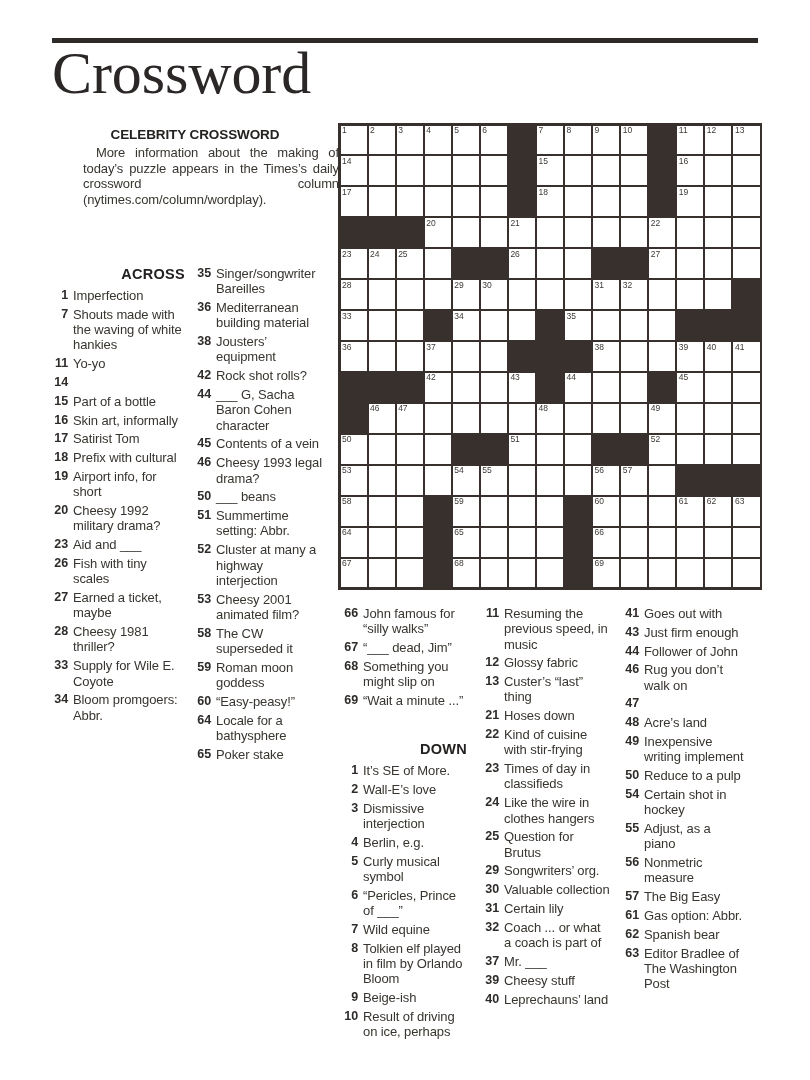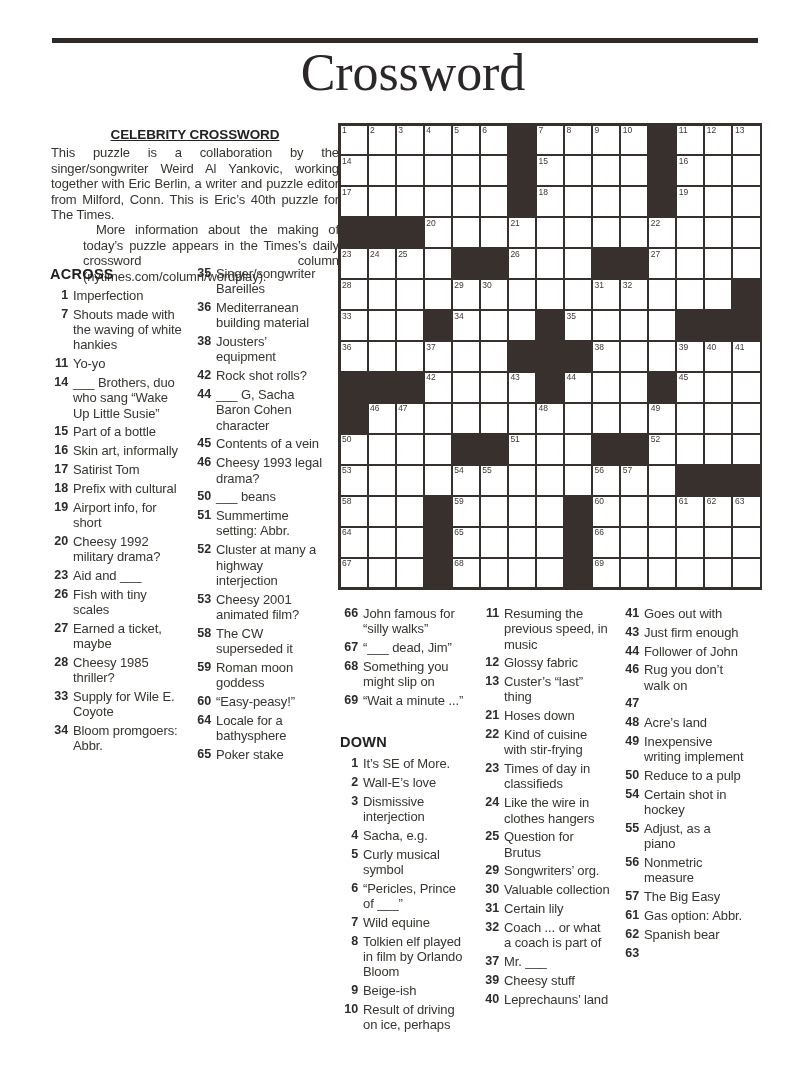--- a/index.html
+++ b/index.html
@@ -1,56 +1,55 @@
 <!DOCTYPE html>
 <html><head>
 <meta charset="utf-8">
 <style>
   html,body{margin:0;padding:0;background:#e9e9e9;}
   .page{position:relative;width:810px;height:1080px;background:#ffffff;overflow:hidden;
         font-family:"Liberation Sans",sans-serif;color:#37332f;letter-spacing:-0.1px;}
   .top-rule{position:absolute;left:52px;top:38px;width:706px;height:5px;background:#2e2a28;}
-  .title{position:absolute;left:60px;top:42px;width:706px;text-align:center;
-         font-family:"Liberation Serif",serif;font-size:52px;line-height:62px;color:#2b2726;}
+  .title{position:absolute;left:52px;top:42px;width:706px;text-align:left;
+         font-family:"Liberation Serif",serif;font-size:60px;line-height:62px;color:#2b2726;}
   .intro{position:absolute;left:51px;top:127px;width:288px;font-size:13px;line-height:15.4px;
          text-align:justify;color:#38342f;}
-  .intro .label{text-align:center;font-weight:bold;font-size:13.5px;margin-bottom:3px;color:#242220;text-decoration:underline;}
+  .intro .label{text-align:center;font-weight:bold;font-size:13.5px;margin-bottom:3px;color:#242220;}
   .intro p{margin:0;}
   .intro p.p2{text-indent:13px;margin-left:32px;}
   .grid{position:absolute;left:338px;top:123px;width:424px;height:467px;box-sizing:border-box;
         display:grid;grid-template-columns:repeat(15,1fr);grid-template-rows:repeat(15,1fr);
         background:#38302d;gap:2px;padding:2.5px;}
   .cell{background:#ffffff;position:relative;}
   .cell.black{background:#38302d;}
   .cell .num{position:absolute;top:0.5px;left:1.5px;font-size:8.5px;line-height:9px;
              color:#3c3834;letter-spacing:0;}
   .clue-col{position:absolute;font-size:13px;line-height:15.3px;color:#38342f;}
   #col1{left:50px;top:265px;width:135px;}
   #col2{left:193px;top:266px;width:129px;}
   #col3{left:340px;top:606px;width:127px;}
   #col4{left:481px;top:606px;width:129px;}
   #col5{left:621px;top:606px;width:124px;}
-  .clue-header{font-weight:bold;text-align:left;font-size:14.5px;line-height:18px;
+  .clue-header{font-weight:bold;text-align:right;font-size:14.5px;line-height:18px;
                margin-bottom:5px;color:#232120;letter-spacing:0.3px;}
-  .down-head{margin-top:25px;}
+  .down-head{margin-top:32px;}
   .clue{display:flex;margin-bottom:3.5px;}
   .clue .n{flex:0 0 18px;text-align:right;padding-right:5px;font-weight:bold;font-size:12.5px;
            color:#2e2b29;}
   .clue .t{flex:1;}
 </style>
 </head>
 <body>
 
 <div class="page">
   <div class="top-rule"></div>
   <div class="title">Crossword</div>
 
   <div class="intro">
     <div class="label">CELEBRITY CROSSWORD</div>
-    <p class="p1">This puzzle is a collaboration by the singer/songwriter Weird Al Yankovic, working together with Eric Berlin, a writer and puzzle editor from Milford, Conn. This is Eric’s 40th puzzle for The Times.</p>
     <p class="p2">More information about the making of today’s puzzle appears in the Times’s daily crossword column (nytimes.com/column/wordplay).</p>
   </div>
 
   <div class="grid">
       <div class="cell">
         <span class="num">1</span>
       </div>
       <div class="cell">
         <span class="num">2</span>
       </div>
@@ -423,21 +422,20 @@
         <div class="clue">
           <span class="n">7</span>
           <span class="t">Shouts made with the waving of white hankies</span>
         </div>
         <div class="clue">
           <span class="n">11</span>
           <span class="t">Yo-yo</span>
         </div>
         <div class="clue">
           <span class="n">14</span>
-          <span class="t">___ Brothers, duo who sang “Wake Up Little Susie”</span>
         </div>
         <div class="clue">
           <span class="n">15</span>
           <span class="t">Part of a bottle</span>
         </div>
         <div class="clue">
           <span class="n">16</span>
           <span class="t">Skin art, informally</span>
         </div>
         <div class="clue">
@@ -463,21 +461,21 @@
         <div class="clue">
           <span class="n">26</span>
           <span class="t">Fish with tiny scales</span>
         </div>
         <div class="clue">
           <span class="n">27</span>
           <span class="t">Earned a ticket, maybe</span>
         </div>
         <div class="clue">
           <span class="n">28</span>
-          <span class="t">Cheesy 1985 thriller?</span>
+          <span class="t">Cheesy 1981 thriller?</span>
         </div>
         <div class="clue">
           <span class="n">33</span>
           <span class="t">Supply for Wile E. Coyote</span>
         </div>
         <div class="clue">
           <span class="n">34</span>
           <span class="t">Bloom promgoers: Abbr.</span>
         </div>
       </div>
@@ -580,21 +578,21 @@
         <div class="clue">
           <span class="n">2</span>
           <span class="t">Wall-E’s love</span>
         </div>
         <div class="clue">
           <span class="n">3</span>
           <span class="t">Dismissive interjection</span>
         </div>
         <div class="clue">
           <span class="n">4</span>
-          <span class="t">Sacha, e.g.</span>
+          <span class="t">Berlin, e.g.</span>
         </div>
         <div class="clue">
           <span class="n">5</span>
           <span class="t">Curly musical symbol</span>
         </div>
         <div class="clue">
           <span class="n">6</span>
           <span class="t">“Pericles, Prince of ___”</span>
         </div>
         <div class="clue">
@@ -733,16 +731,17 @@
         <div class="clue">
           <span class="n">61</span>
           <span class="t">Gas option: Abbr.</span>
         </div>
         <div class="clue">
           <span class="n">62</span>
           <span class="t">Spanish bear</span>
         </div>
         <div class="clue">
           <span class="n">63</span>
+          <span class="t">Editor Bradlee of The Washington Post</span>
         </div>
       </div>
   </div>
 </div>
 
 </body></html>

